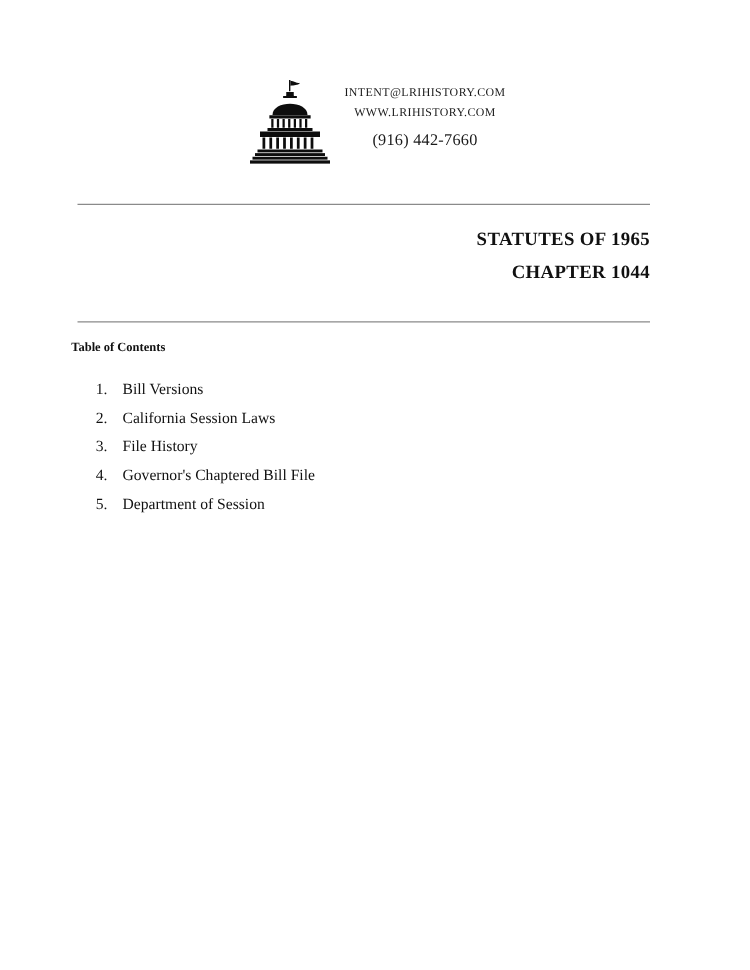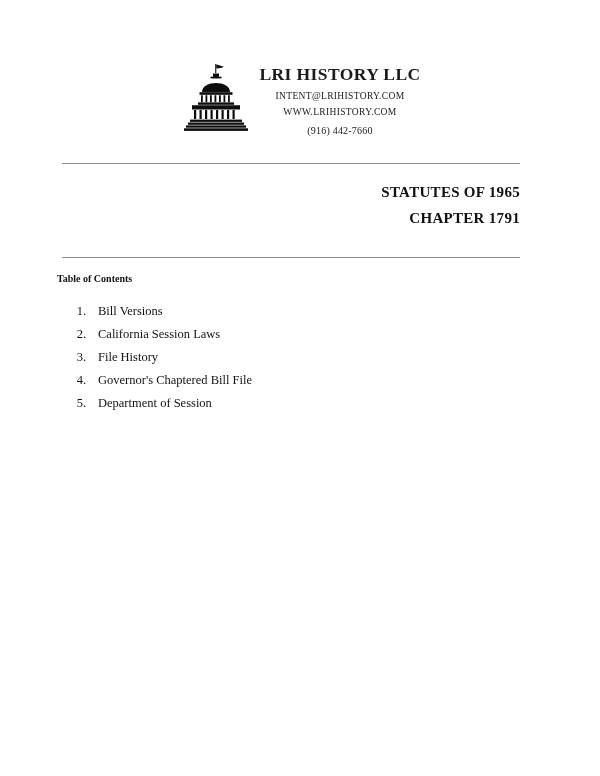--- a/index.html
+++ b/index.html
@@ -59,21 +59,21 @@
   }
   .contact-line {
     font-family: "Liberation Serif", serif;
     font-size: 9.5px;
     letter-spacing: 0.35px;
     color: #1a1a1a;
     margin-top: 6px;
     white-space: nowrap;
   }
   .contact-line.phone {
-    font-size: 10px;
+    font-size: 13px;
     letter-spacing: 0.2px;
     margin-top: 8px;
   }
 
   
   .rule {
     position: absolute;
     left: 62px;
     width: 458px;
     height: 1px;
@@ -179,33 +179,32 @@
 
           <rect x="10.0" y="57.6" width="52" height="2.3"></rect>
           <rect x="8.0" y="60.5" width="56" height="2.3"></rect>
           <rect x="6.0" y="63.4" width="60" height="2.3"></rect>
           <rect x="4.0" y="66.3" width="64" height="2.6"></rect>
         </g>
       </svg>
     </div>
 
     <div class="letterhead-text">
-      <div class="company-name">LRI HISTORY LLC</div>
       <div class="contact-line">INTENT@LRIHISTORY.COM</div>
       <div class="contact-line">WWW.LRIHISTORY.COM</div>
       <div class="contact-line phone">(916) 442-7660</div>
     </div>
 
   </div>
 
   <div class="rule rule-top"></div>
 
   <div class="statute-block">
     <div>STATUTES OF 1965</div>
-    <div>CHAPTER  1791</div>
+    <div>CHAPTER  1044</div>
   </div>
 
   <div class="rule rule-bottom"></div>
 
   <div class="toc-title">Table of Contents</div>
 
   <ol class="toc-list">
     <li class="toc-item">
       <span class="toc-num">1.</span>
       <span class="toc-label">Bill Versions</span>

